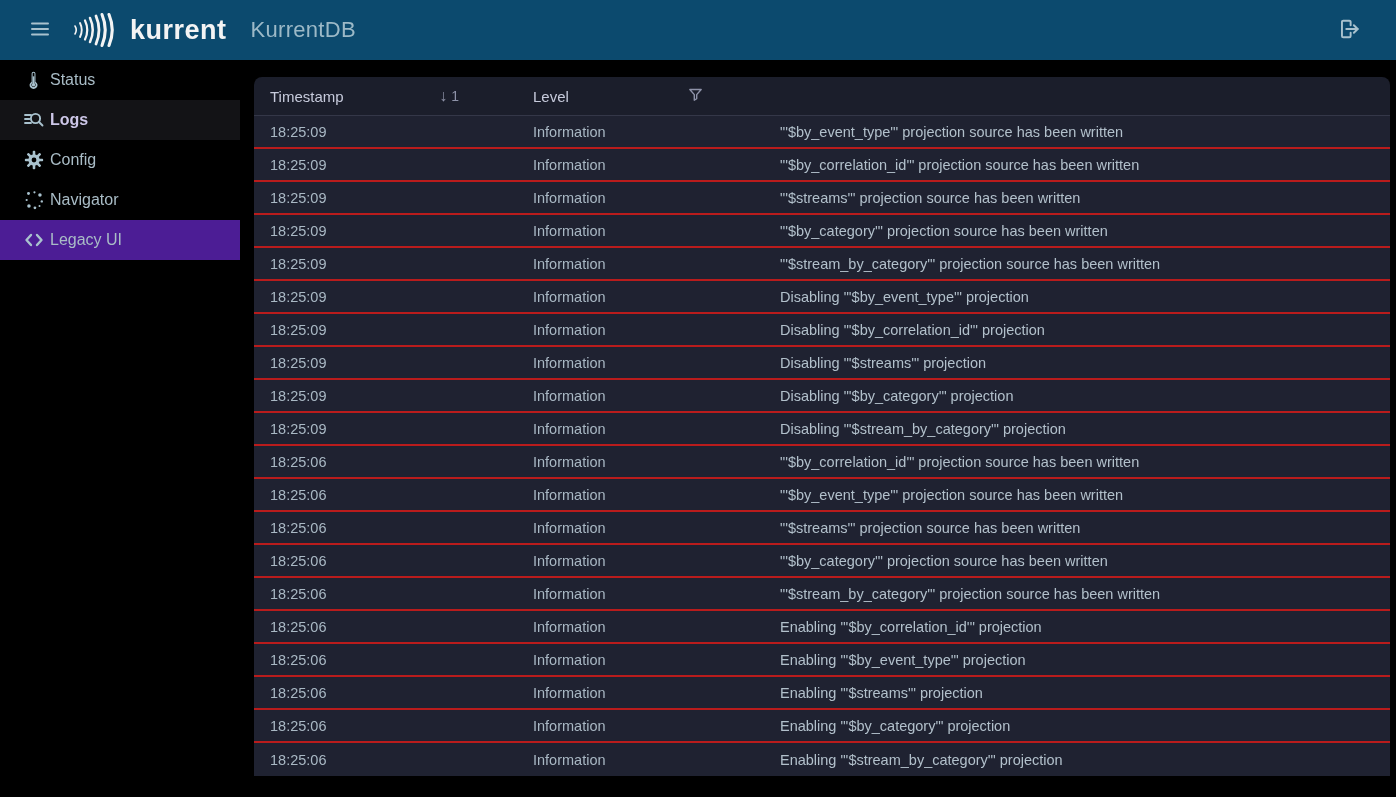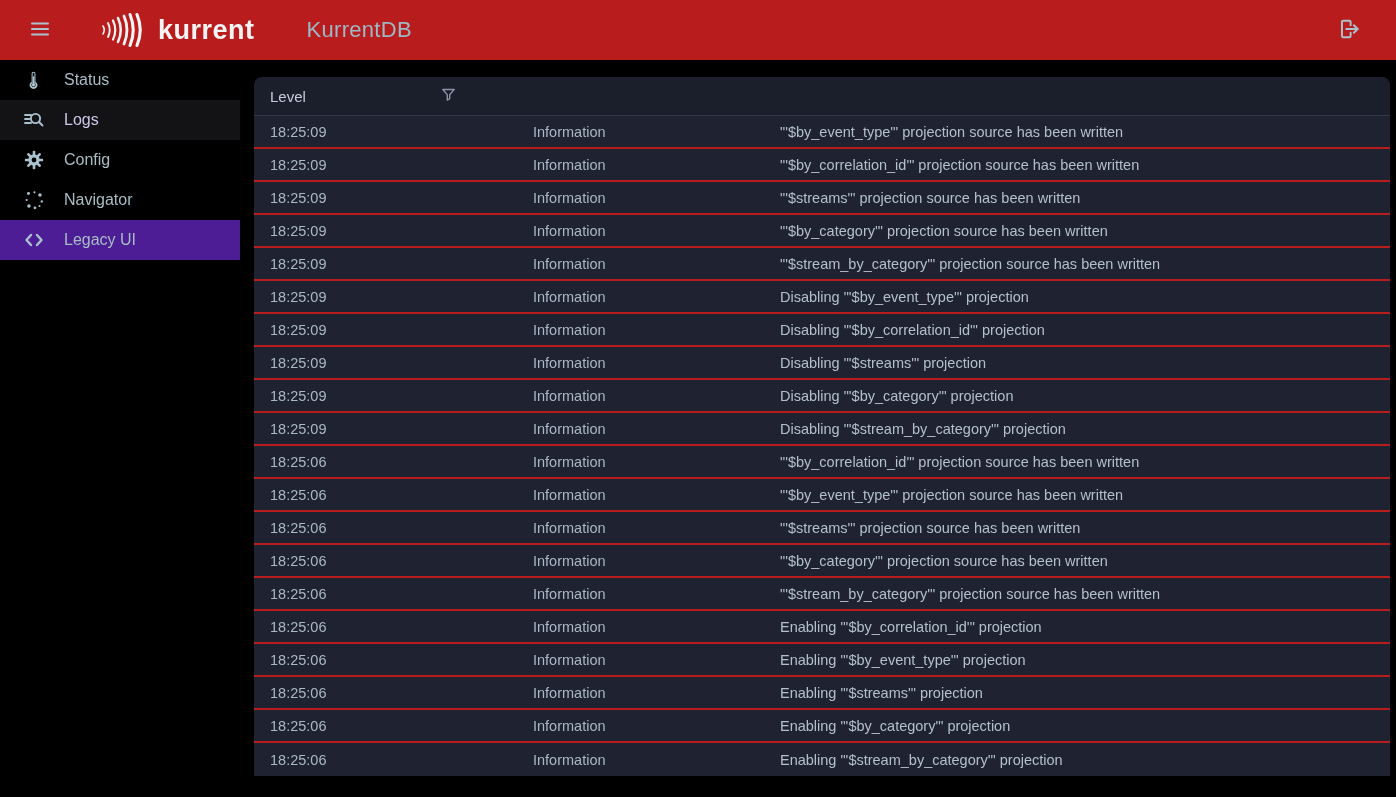--- a/index.html
+++ b/index.html
@@ -10,22 +10,21 @@
     overflow: hidden;
     color: #a9b8c4;
   }
 
   
   .topbar {
     height: 60px;
     display: flex;
     align-items: center;
     padding: 0 28px 0 22px;
-    background: #b91c1c;
-    gap: 28px;
+    background: #0c4a6e;
   }
   .hamburger-btn {
     background: none; border: none; cursor: pointer;
     padding: 6px; margin-right: 14px;
     display: flex; align-items: center;
   }
   .logo-group { display: flex; align-items: center; gap: 12px; }
   .logo-waves { display: block; }
   .logo-word {
     color: #f4f4f4; font-size: 27px; font-weight: bold;
@@ -43,27 +42,27 @@
 
   
   .layout { display: flex; align-items: flex-start; }
 
   
   .sidebar { width: 240px; flex: 0 0 240px; padding-top: 0; }
   .side-item {
     height: 40px;
     display: flex; align-items: center;
     padding-left: 22px;
-    gap: 18px;
+    gap: 4px;
     cursor: pointer;
     color: #a9bcc6;
     font-size: 16px;
   }
   .side-item .icon { width: 24px; height: 24px; display: flex; align-items: center; justify-content: center; }
-  .side-item.active { background: #131316; color: #cdc7e8; font-weight: normal; align-items: center; }
+  .side-item.active { background: #131316; color: #cdc7e8; font-weight: bold; align-items: center; }
   .side-item.subtle-bg { background: #4c1d95; }
   .side-label { white-space: nowrap; }
 
   
   .main { flex: 1; padding: 17px 6px 0 14px; }
   .log-table {
     width: 1136px;
     border-radius: 8px 8px 0 0;
     overflow: hidden;
   }
@@ -225,20 +224,27 @@
         </svg>
       </span>
       <span class="side-label">Legacy UI</span>
     </div>
   </nav>
 
   <main class="main">
     <div class="log-table">
       <div class="thead">
 
+        <div class="th">
+          <span>Timestamp</span>
+          <button class="sort-indicator">
+            <span class="sort-arrow">↓</span>
+            <span>1</span>
+          </button>
+        </div>
 
         <div class="th">
           <span>Level</span>
           <button class="filter-btn">
             <span>
               <svg width="17" height="17" viewBox="0 0 24 24" fill="none" stroke="#8e92a8" stroke-width="2" stroke-linejoin="round">
                 <path d="M4 5 h16 l-6.3 7.2 V18 l-3.4 2 v-7.8 z"></path>
               </svg>
             </span>
           </button>

